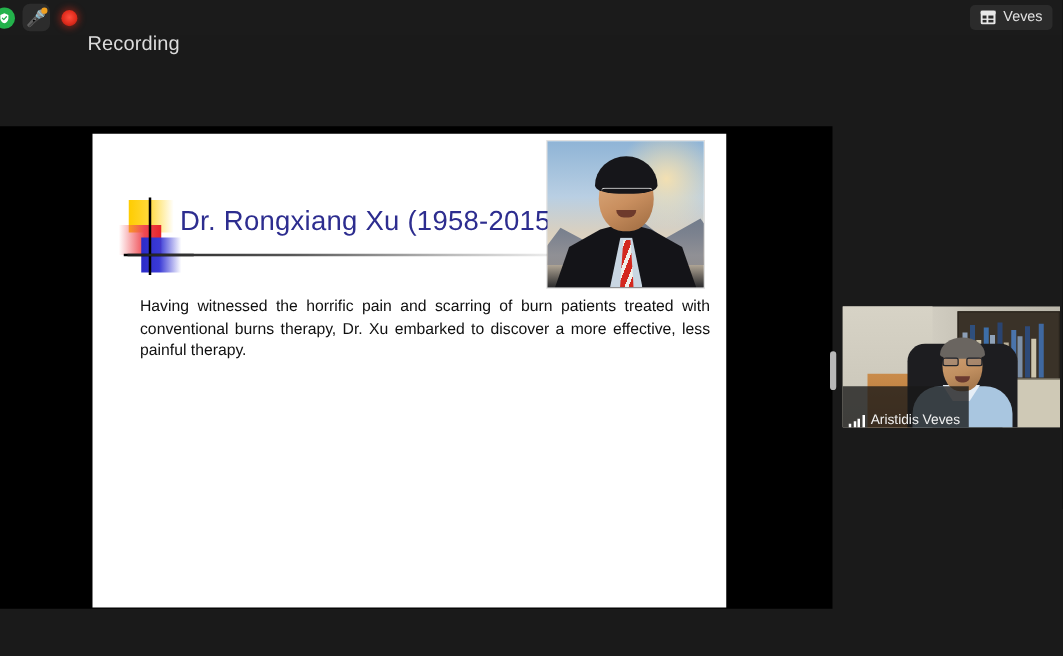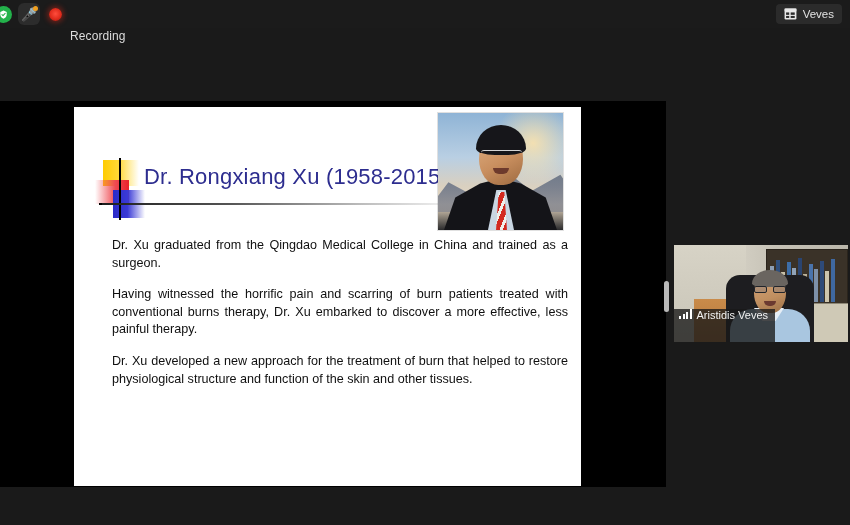--- a/index.html
+++ b/index.html
@@ -71,21 +71,21 @@
     width: 13px; height: 13px;
     margin-left: 9px;
     border-radius: 50%;
     background: radial-gradient(circle at 50% 45%, #ff4d3d 0%, #e02b1c 55%, #8e1a10 100%);
     box-shadow: 0 0 5px 2px rgba(200,40,25,0.45);
     flex: none;
   }
   .rec-label {
     margin-left: 8px;
     color: #dcdcdc;
-    font-size: 12px;
+    font-size: 16px;
     letter-spacing: 0.1px;
     white-space: nowrap;
     margin-top: 44px;
   }
 
   .topbar-right {
     margin-left: auto;
     margin-right: 8px;
     display: flex;
     align-items: center;
@@ -399,21 +399,21 @@
     border-radius: 0 0 7px 7px;
     background: #6b3a30;
   }
 
   .vt-namebar {
     position: absolute;
     left: 0; bottom: 0;
     height: 33px;
     max-width: 100%;
     display: flex;
-    align-items: flex-start;
+    align-items: flex-end;
     gap: 5px;
     padding: 0 7px 0 5px;
     background: rgba(24,24,24,0.78);
   }
   .vt-name {
     color: #f2f2f2;
     font-size: 11px;
     white-space: nowrap;
   }
   .signal-bars {
@@ -491,23 +491,21 @@
       <div class="suit"></div>
       <div class="shirt"></div>
       <div class="tie"></div>
       <div class="head"></div>
       <div class="hair"></div>
       <div class="glasses"></div>
       <div class="mouth"></div>
     </div>
 
     <div class="slide-body">
-      <p>Dr. Xu graduated from the Qingdao Medical College in China and trained as a surgeon.</p>
       <p>Having witnessed the horrific pain and scarring of burn patients treated with conventional burns therapy, Dr. Xu embarked to discover a more effective, less painful therapy.</p>
-      <p>Dr. Xu developed a new approach for the treatment of burn that helped to restore physiological structure and function of the skin and other tissues.</p>
     </div>
 
   </div>
 </div>
 
 <div class="splitter"></div>
 
 <div class="video-tile">
   <div class="vt-scene">
     <div class="vt-wall"></div>

